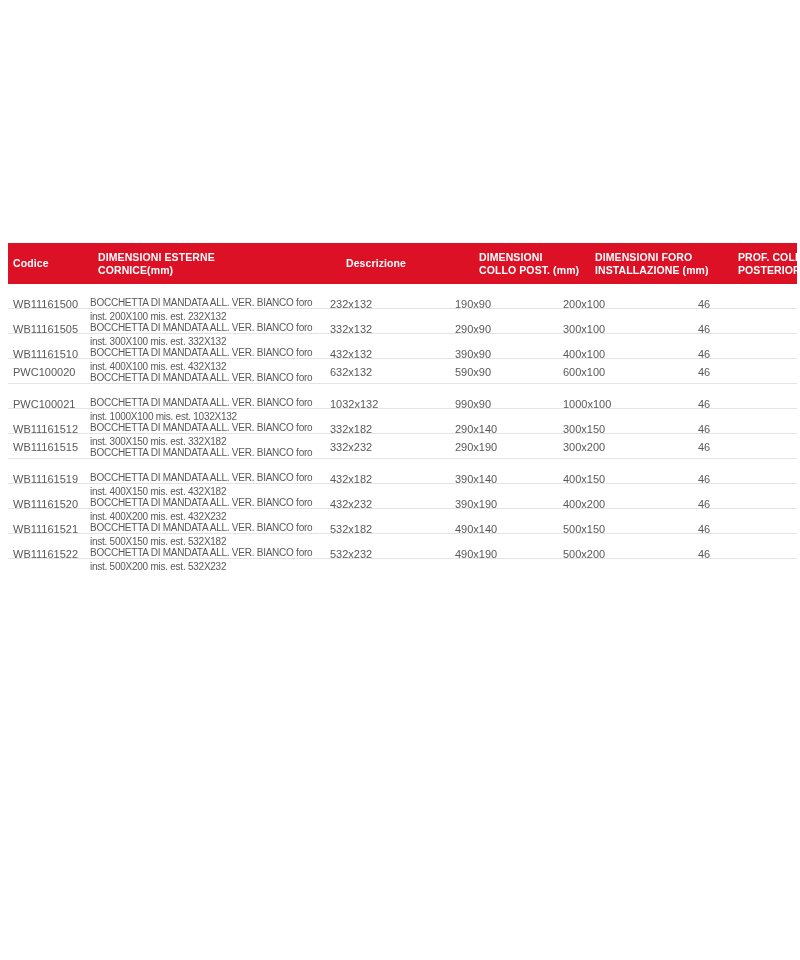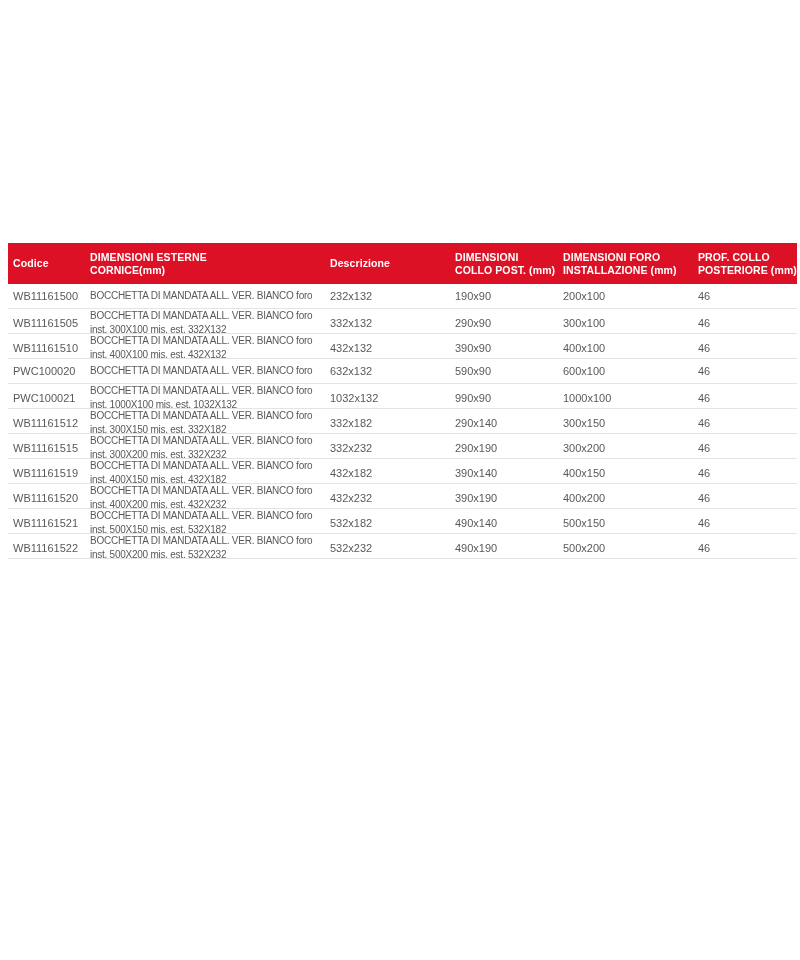--- a/index.html
+++ b/index.html
@@ -19,20 +19,21 @@
     width: 789px;
   }
   .thead {
     display: grid;
     grid-template-columns: 77px 240px 125px 108px 135px 1fr;
     align-items: center;
     padding-left: 5px;
     height: 41px;
     background: #dc1126;
     color: #ffffff;
+    gap: 8px;
   }
   .th {
     font-size: 10.5px;
     font-weight: bold;
     line-height: 13px;
     letter-spacing: 0.1px;
     padding-right: 6px;
   }
   .th-line { display: block; white-space: nowrap; }
   .th-line:empty { display: none; }
@@ -45,20 +46,21 @@
     border-bottom: 1px solid #e4e4e6;
     color: #58595b;
     font-size: 11px;
     background: #ffffff;
   }
   .td { padding-right: 6px; white-space: nowrap; }
   .td-desc {
     font-size: 10px;
     letter-spacing: -0.25px;
     line-height: 13.5px;
+    margin-top: 12px;
   }
   .desc-line { display: block; white-space: nowrap; }
 </style>
 </head>
 <body>
 
 <div class="page">
   <div class="spec-table">
 
     <div class="thead">
@@ -88,20 +90,21 @@
       </div>
     </div>
 
     <div id="tbody">
   <div class="tr">
     <div class="td">
       <span>WB11161500</span>
     </div>
     <div class="td td-desc">
       <span class="desc-line">BOCCHETTA DI MANDATA ALL. VER. BIANCO foro</span>
+      <span class="desc-line">inst. 200X100 mis. est. 232X132</span>
     </div>
     <div class="td">
       <span>232x132</span>
     </div>
     <div class="td">
       <span>190x90</span>
     </div>
     <div class="td">
       <span>200x100</span>
     </div>
@@ -218,21 +221,20 @@
       <span>46</span>
     </div>
   </div>
 
   <div class="tr">
     <div class="td">
       <span>WB11161515</span>
     </div>
     <div class="td td-desc">
       <span class="desc-line">BOCCHETTA DI MANDATA ALL. VER. BIANCO foro</span>
-      <span class="desc-line">inst. 300X200 mis. est. 332X232</span>
     </div>
     <div class="td">
       <span>332x232</span>
     </div>
     <div class="td">
       <span>290x190</span>
     </div>
     <div class="td">
       <span>300x200</span>
     </div>

